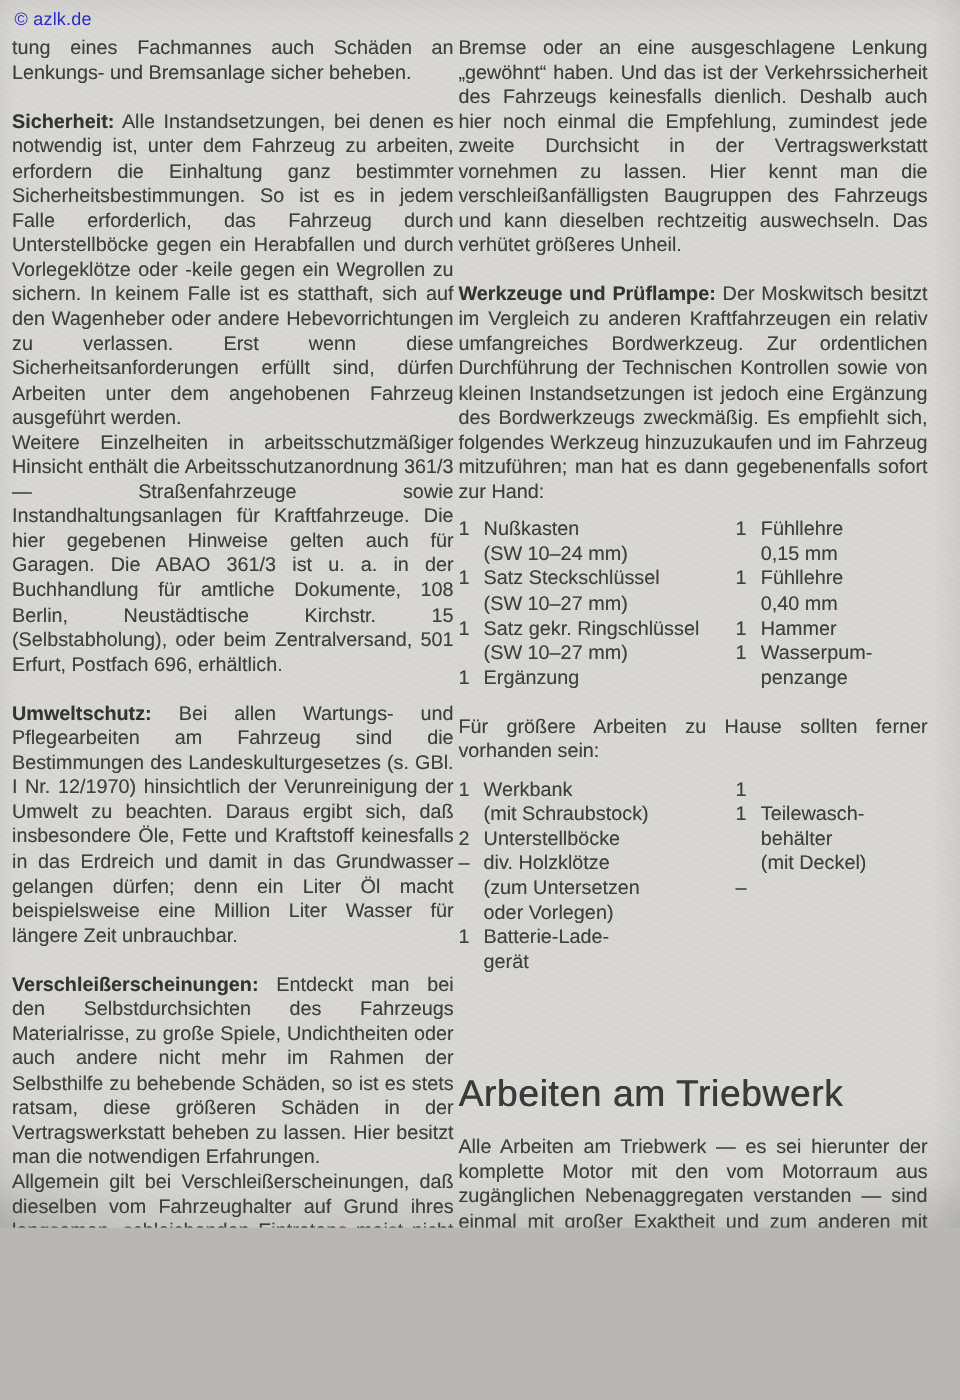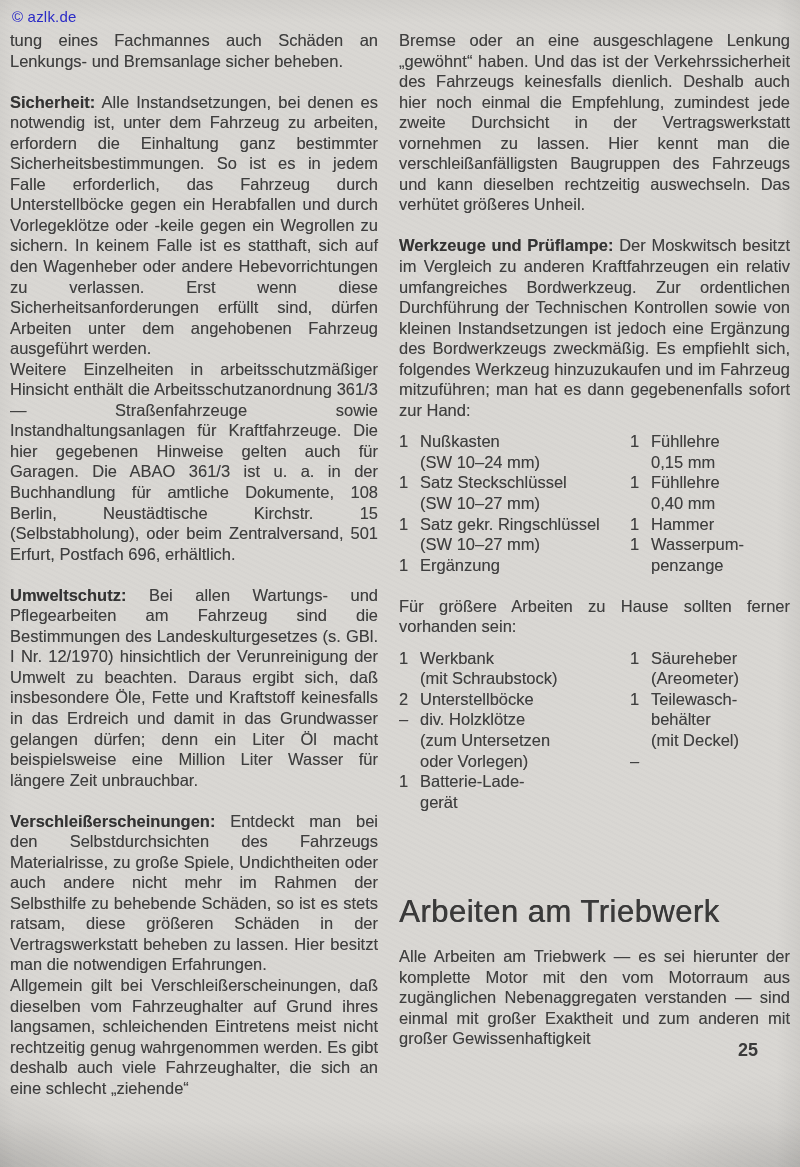--- a/index.html
+++ b/index.html
@@ -2,36 +2,36 @@
 <html lang="de"><head>
 <meta charset="utf-8">
 <style>
   html,body { margin:0; padding:0; }
   body {
     width:800px; height:1167px;
     font-family:"Liberation Sans","DejaVu Sans",sans-serif;
     background:#b9b7b3;
   }
   .page {
-    position:relative; width:800px; height:1167px; overflow:hidden;
+    position:relative; width:800px; height:1023px; overflow:hidden;
     background:
       radial-gradient(160px 120px at 0% 100%, rgba(0,0,0,0.10), transparent 70%),
       radial-gradient(200px 140px at 100% 100%, rgba(0,0,0,0.07), transparent 70%),
       linear-gradient(to bottom, rgba(0,0,0,0.04), transparent 2%, transparent 96%, rgba(0,0,0,0.08)),
       linear-gradient(to right, rgba(0,0,0,0.03), transparent 2%, transparent 97%, rgba(0,0,0,0.05)),
       repeating-linear-gradient(27deg, rgba(0,0,0,0.012) 0 2px, transparent 2px 5px),
       #d9d7d3;
     text-decoration: underline;
   }
   .watermark {
     position:absolute; left:12px; top:8px;
     font-size:15px; color:#2a2ac6; letter-spacing:0.2px;
   }
   .content {
-    position:absolute; left:10px; top:30px; display:flex; gap:21px;
+    position:absolute; left:10px; top:30px; display:flex; gap:4px;
   }
   .col-left  { width:368px; }
   .col-right { width:391px; }
 
   .body-par {
     margin:0;
     font-size:16.5px; line-height:20.55px;
     text-align:justify;
     color:#3e3e3e;
     text-shadow:0 0 0.3px rgba(62,62,62,0.45);
@@ -172,22 +172,20 @@
           </div>
           <div class="tool-item">
             <span class="qty">1</span>
             <span class="tname">Batterie-Lade-
 gerät</span>
           </div>
         </div>
         <div class="tool-sub-right">
           <div class="tool-item">
             <span class="qty">1</span>
-            <span class="tname">Säureheber
-(Areometer)</span>
           </div>
           <div class="tool-item">
             <span class="qty">1</span>
             <span class="tname">Teilewasch-
 behälter
 (mit Deckel)</span>
           </div>
           <div class="tool-item">
             <span class="qty">–</span>
           </div>

